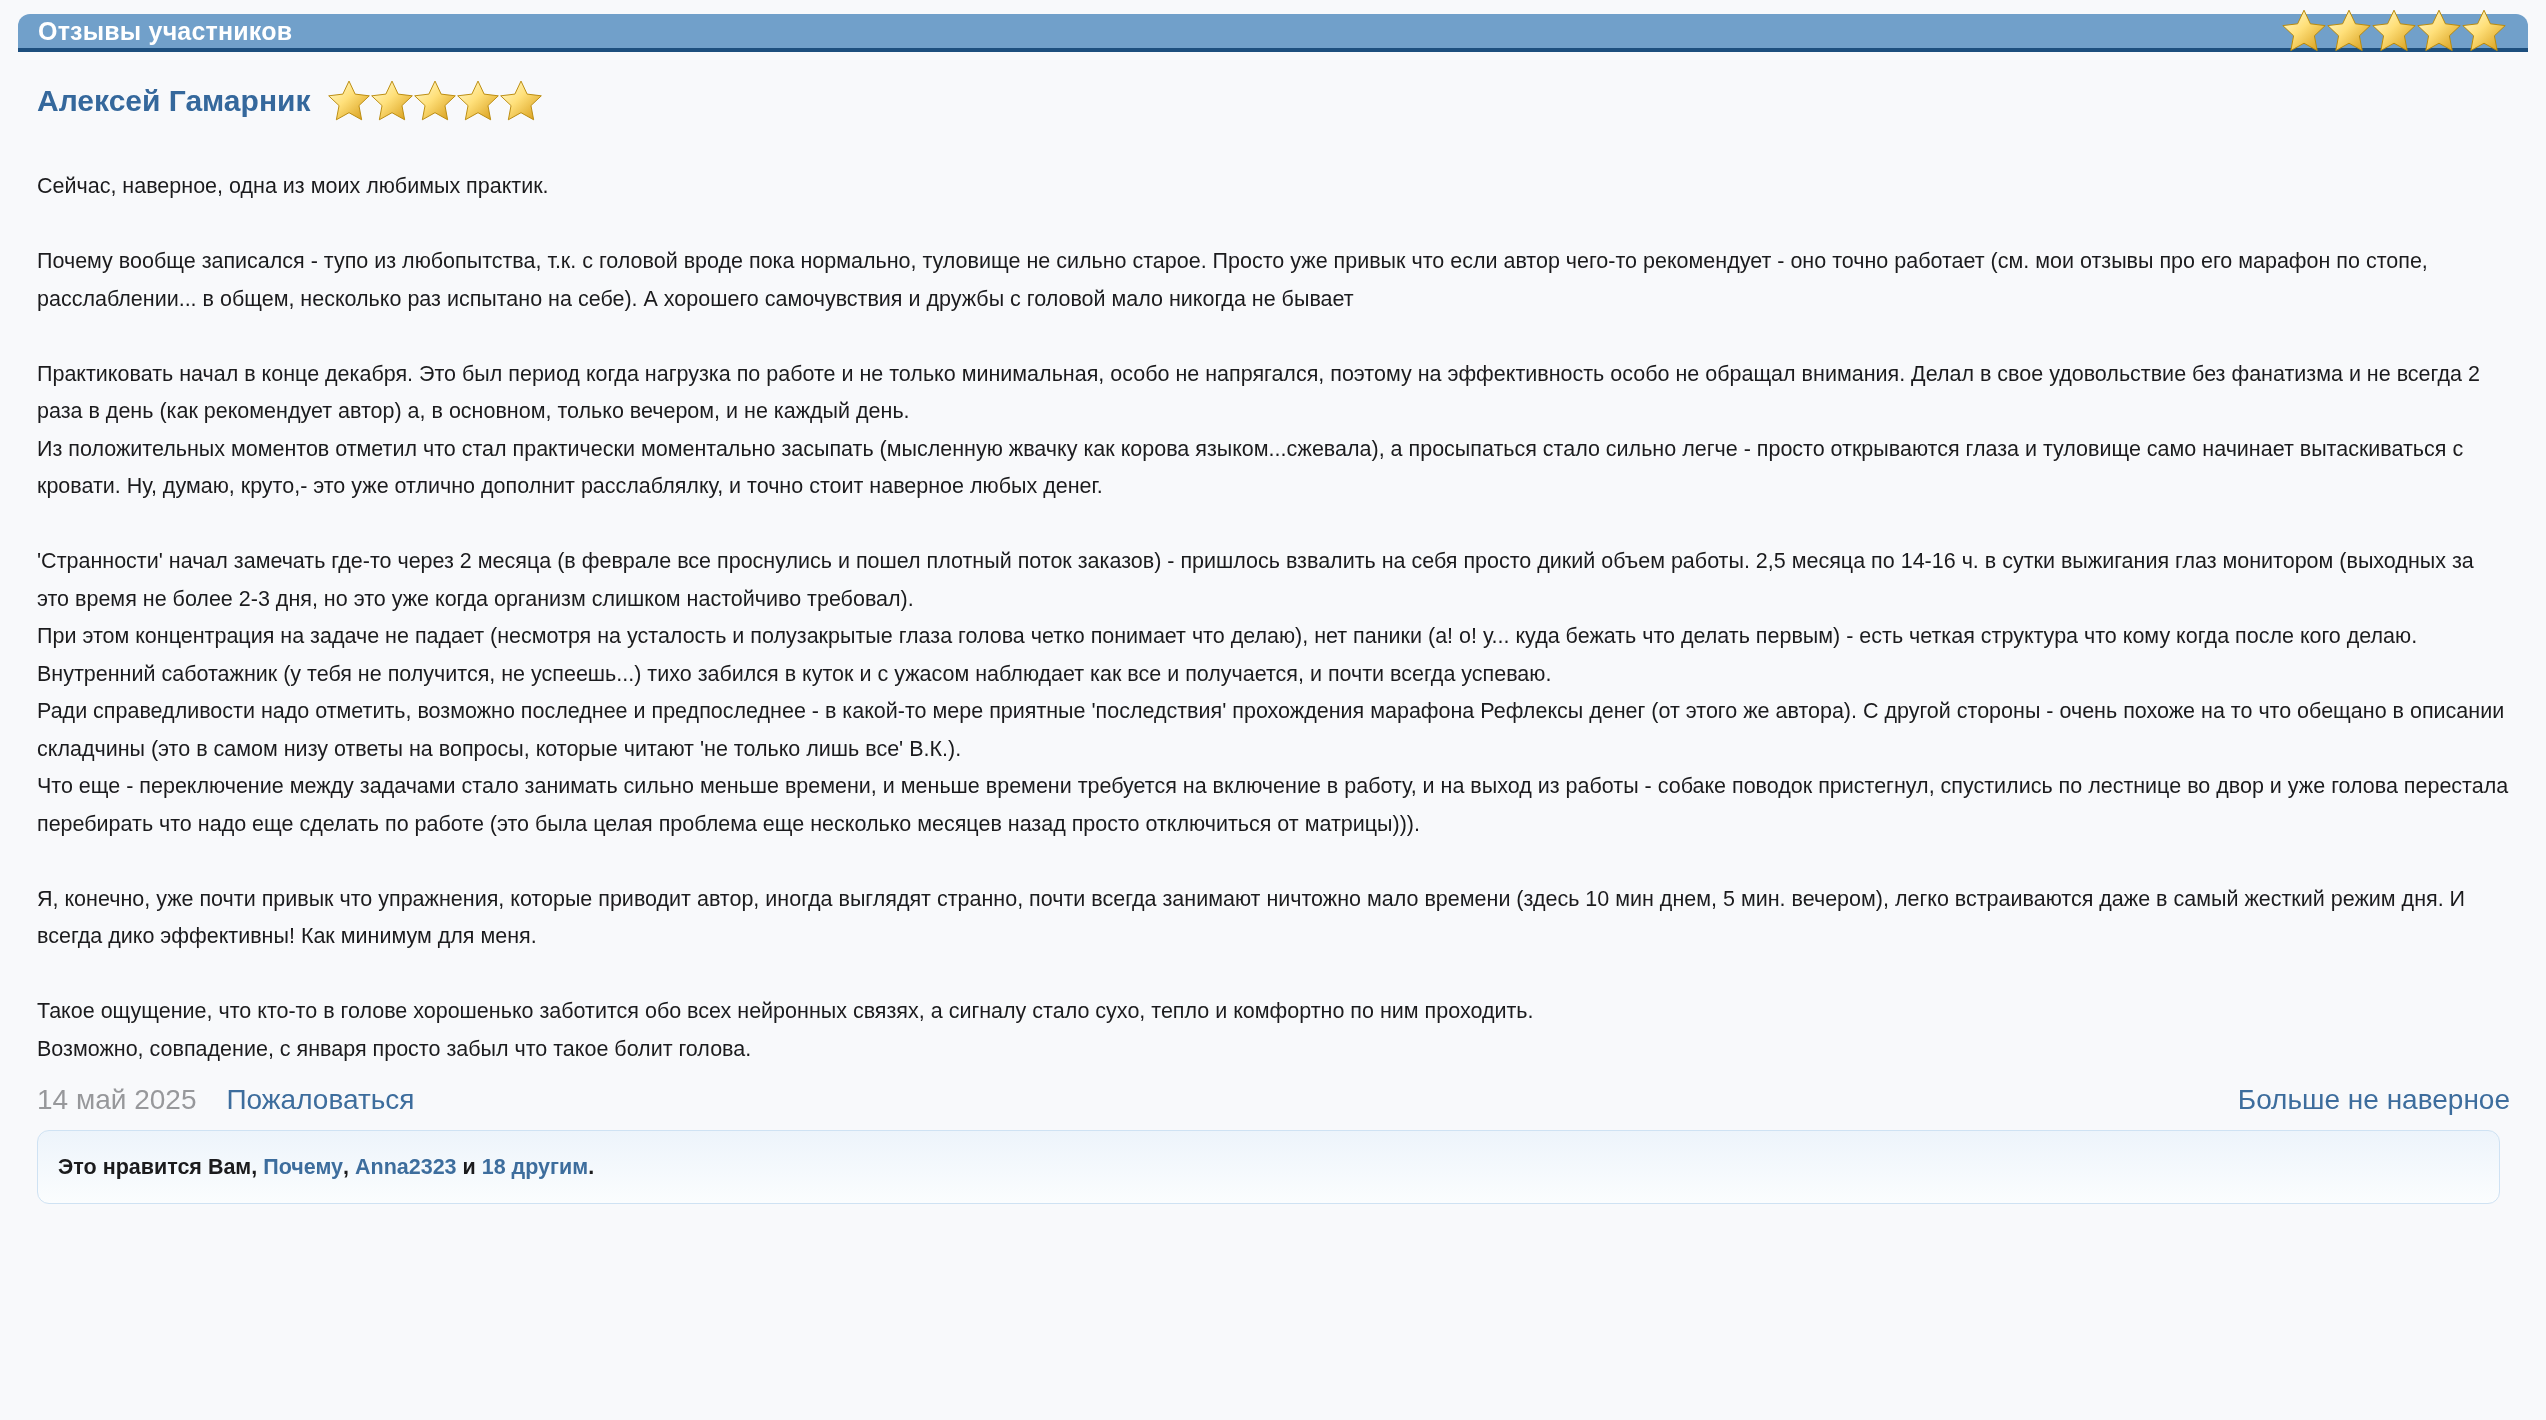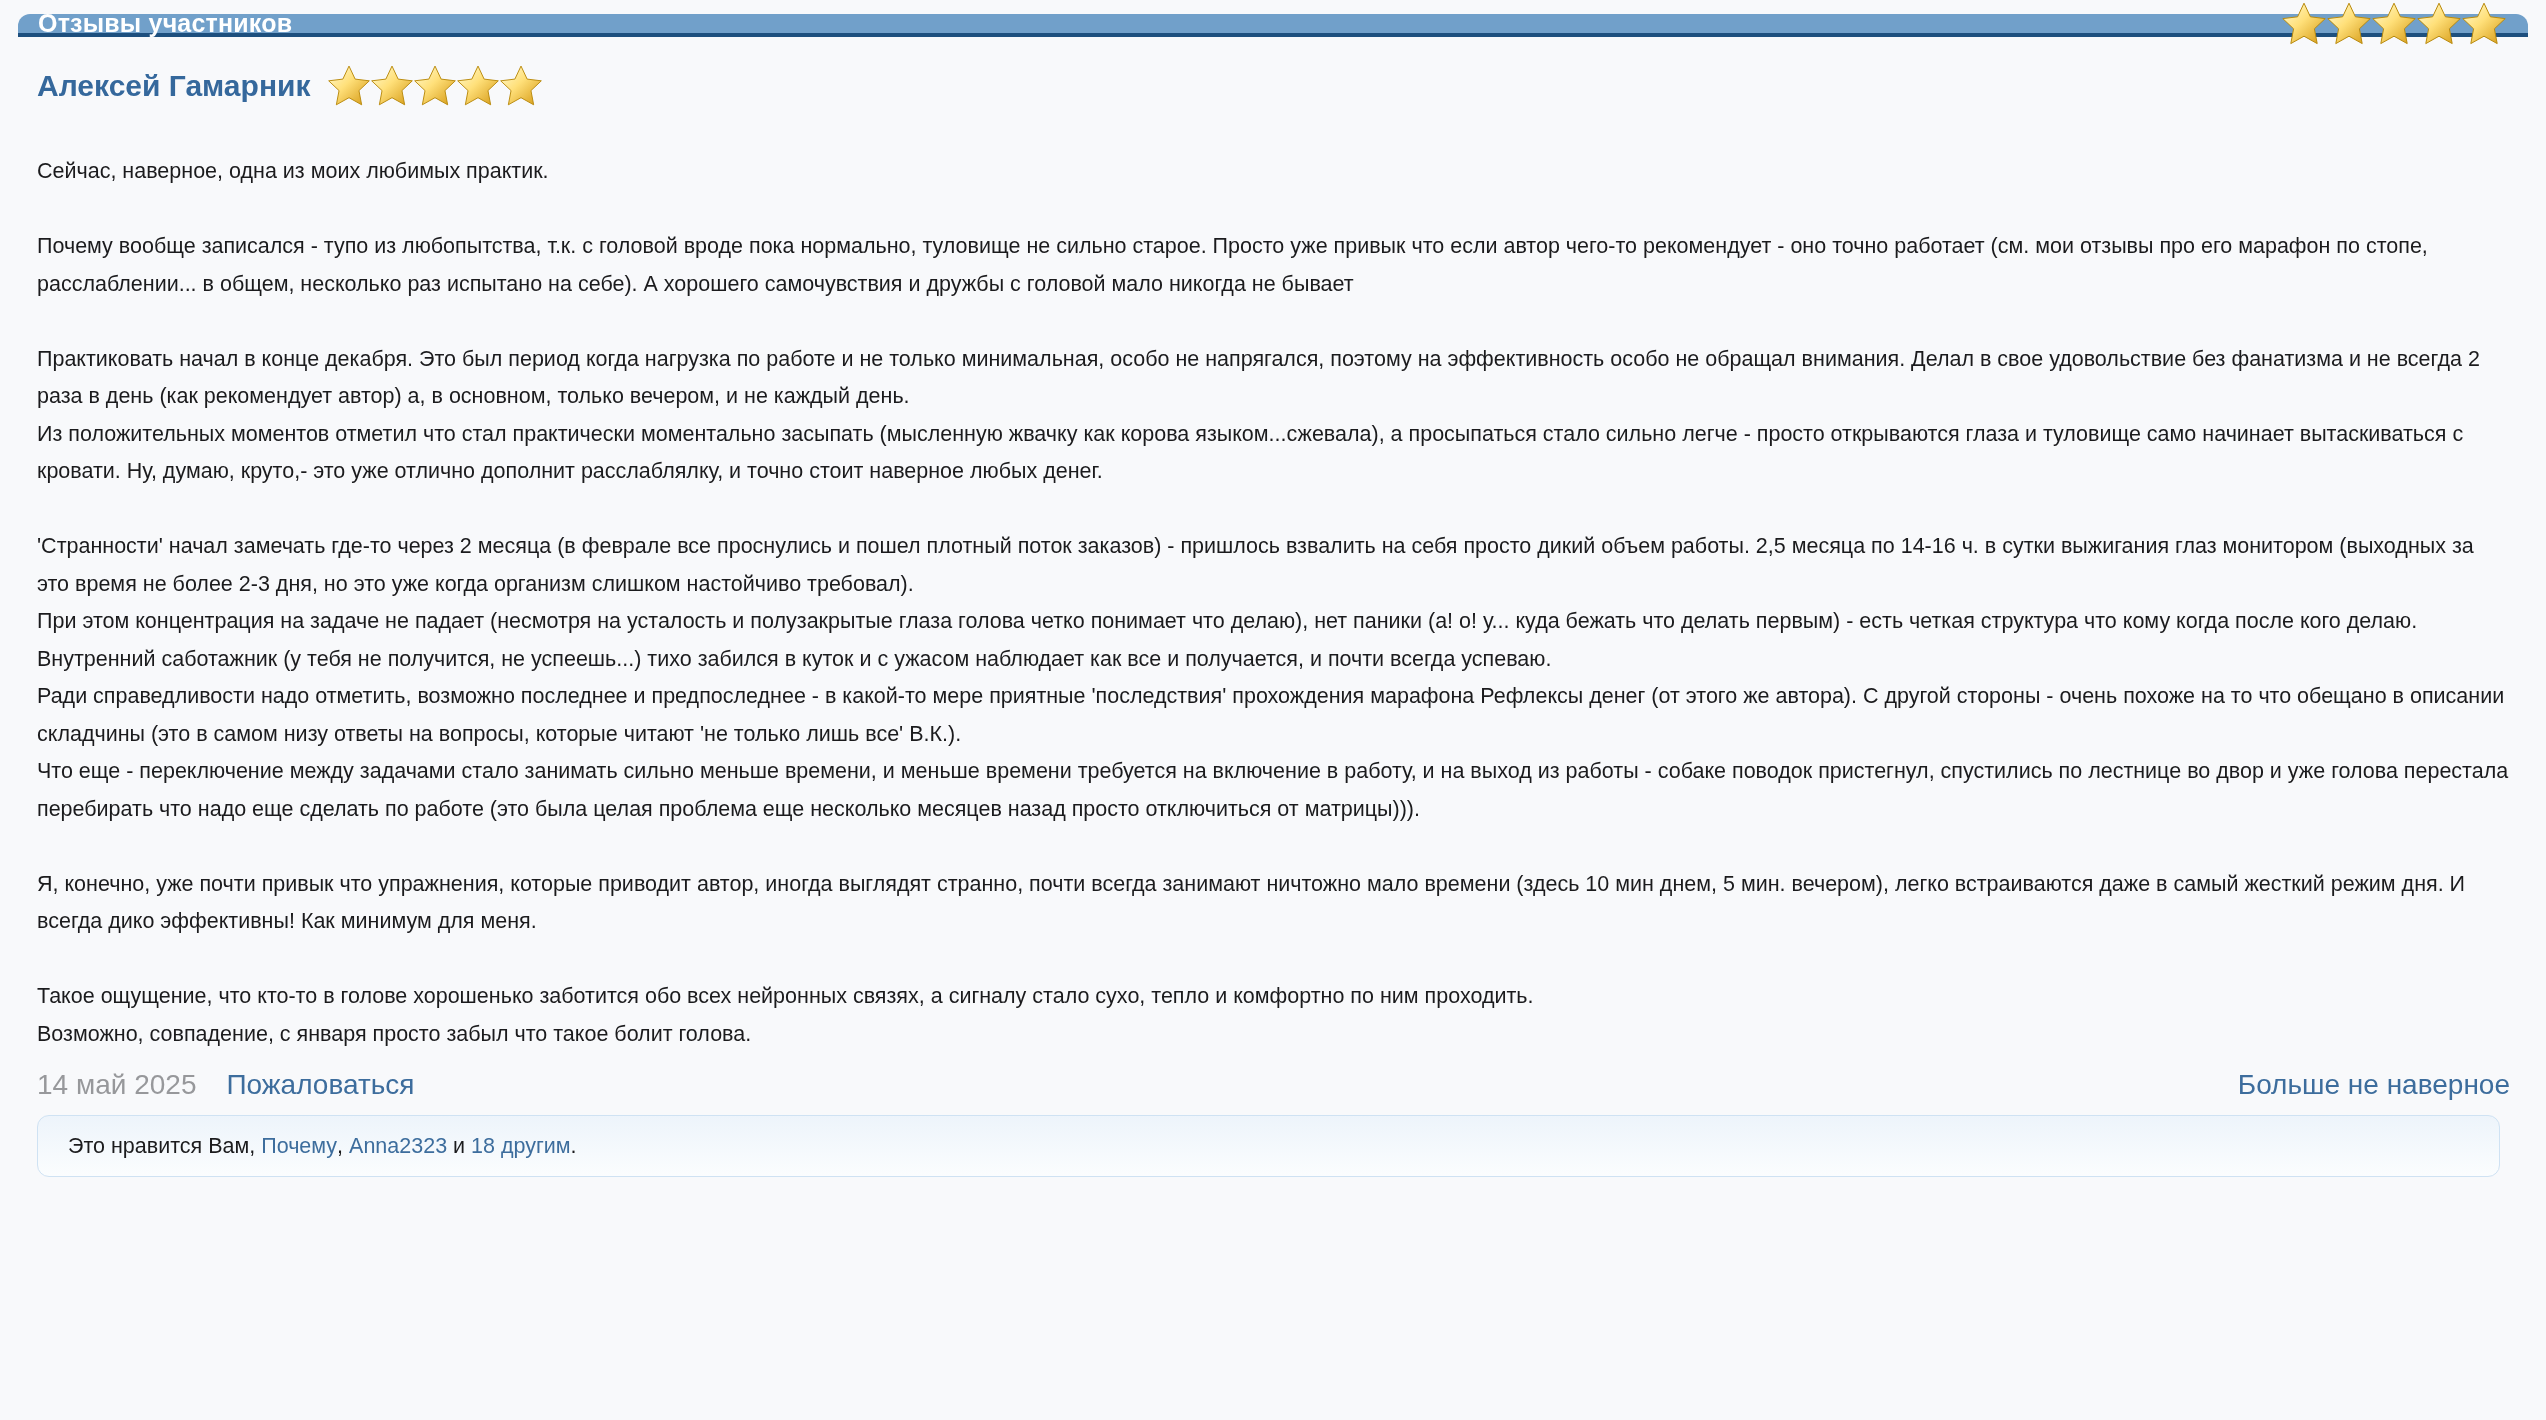--- a/index.html
+++ b/index.html
@@ -6,21 +6,21 @@
   html, body { margin: 0; padding: 0; }
   body {
     width: 2546px; height: 1420px;
     background: #f8f9fb;
     font-family: "Liberation Sans", sans-serif;
     color: #1b1b1d;
     overflow: hidden;
   }
   .header {
     margin: 14px 18px 0;
-    height: 23px;
+    height: 38px;
     background: #71a0ca;
     border-bottom: 4px solid #1d4f7e;
     border-radius: 12px 12px 0 0;
     padding: 0 20px;
     display: flex;
     align-items: center;
   }
   .page-title {
     color: #ffffff;
     font-weight: bold;
@@ -62,29 +62,30 @@
   }
   .meta-left { display: flex; gap: 30px; align-items: baseline; }
   .date { color: #97989b; }
   .link {
     color: #3d6d9d;
     text-decoration: none;
     cursor: pointer;
   }
   .likes-bar {
     margin: 14px 46px 0 37px;
-    height: 62px;
+    height: 74px;
     display: flex;
     align-items: center;
-    padding: 0 30px;
+    padding: 0 20px;
     font-size: 21.5px;
     border: 1px solid #cfe2f3;
     border-radius: 12px;
     background: linear-gradient(180deg, #edf4fb 0%, #fbfdfe 100%);
     white-space: pre;
+    font-weight: bold;
   }
   .defs-svg { position: absolute; width: 0; height: 0; }
 </style>
 </head>
 <body>
 
 <svg class="defs-svg" aria-hidden="true">
   <defs>
     <linearGradient id="goldGrad" x1="0" y1="0" x2="1" y2="1">
       <stop offset="0" stop-color="#fffcd9"></stop>

